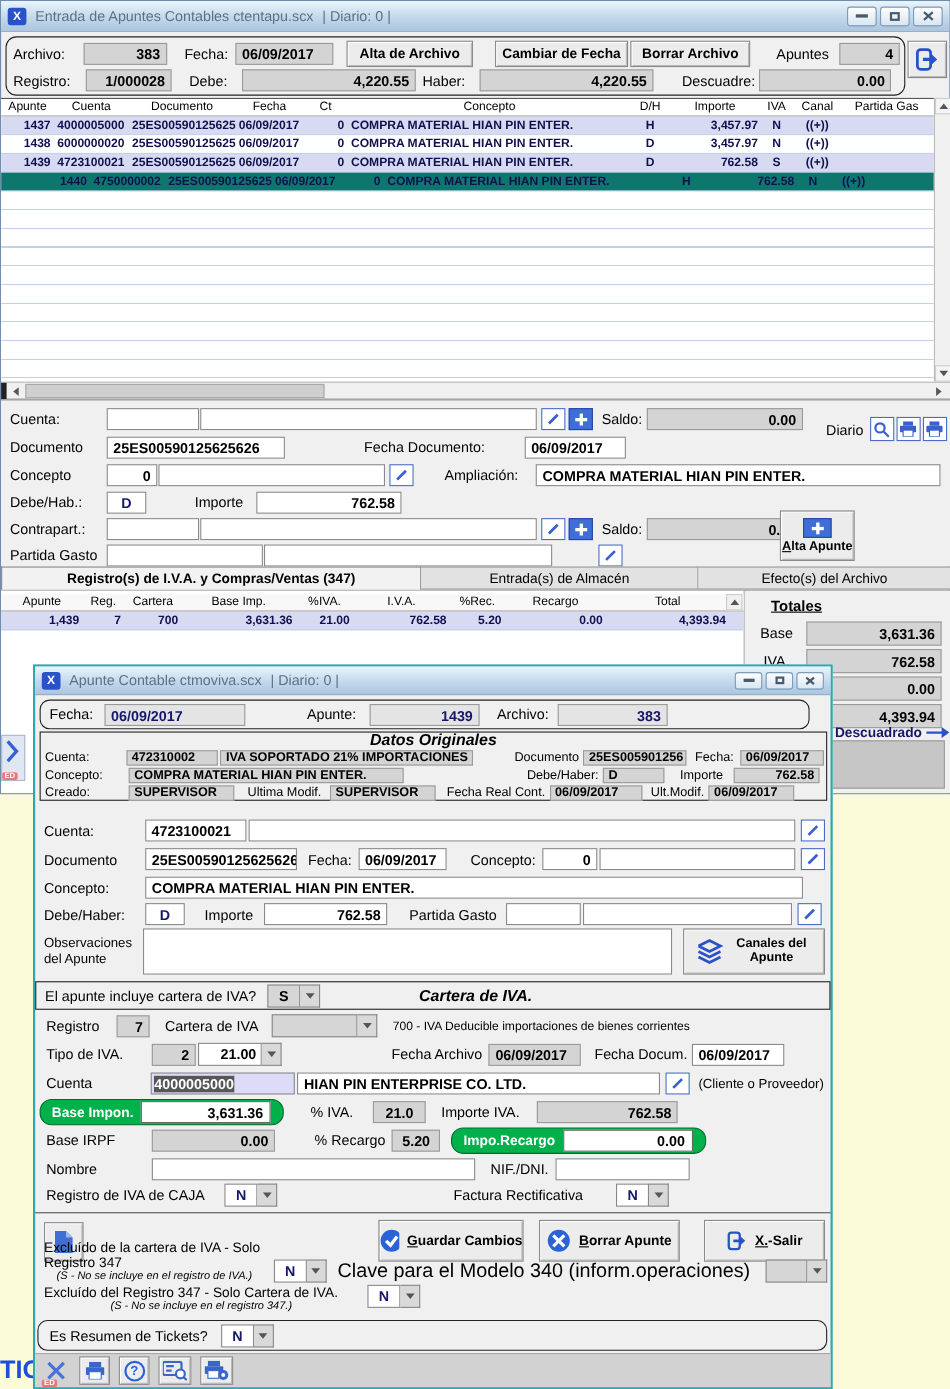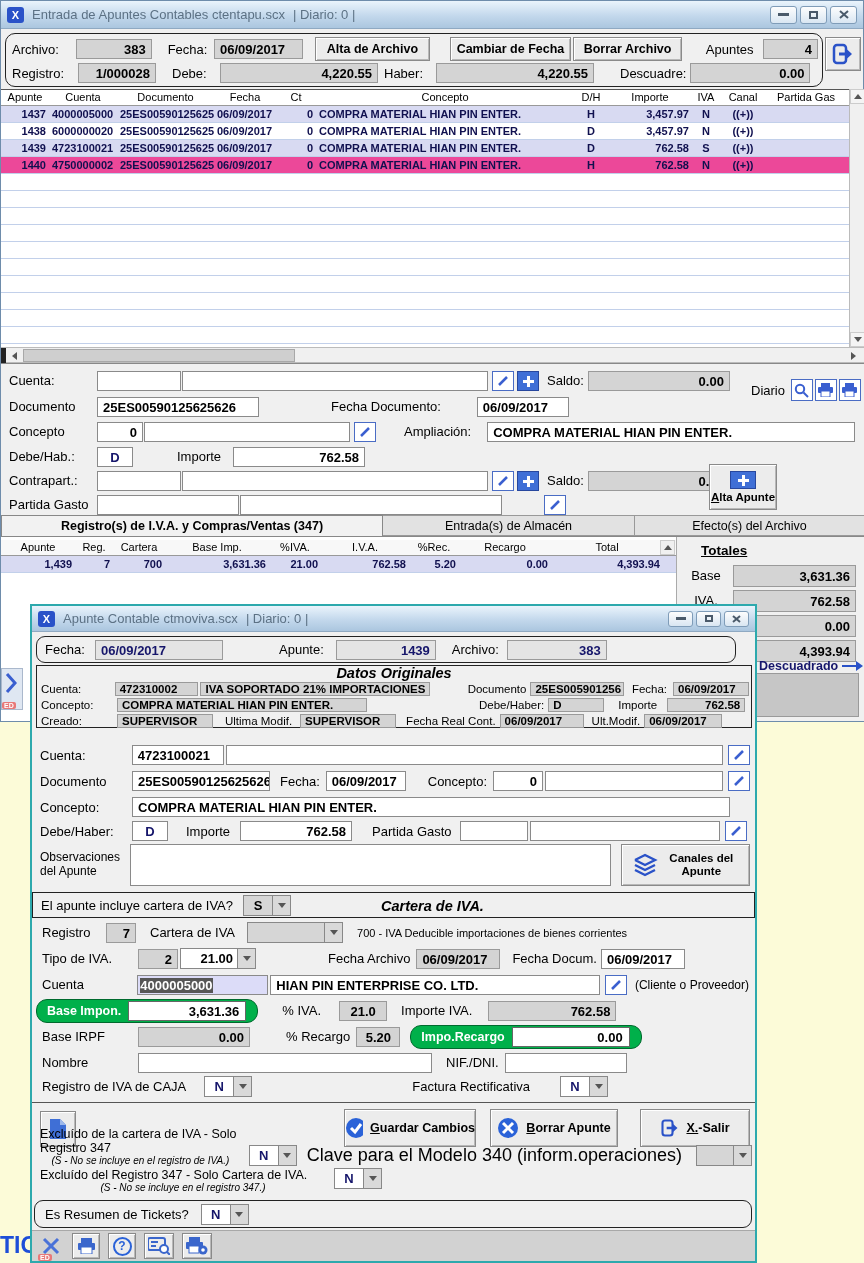--- a/index.html
+++ b/index.html
@@ -144,21 +144,21 @@
           <div class="cell" style="width: 97px; text-align: left; font-weight: bold; color: rgb(16, 16, 79);">25ES00590125625626</div>
           <div class="cell" style="width: 62px; text-align: left; font-weight: bold; color: rgb(16, 16, 79);">06/09/2017</div>
           <div class="cell" style="width: 40px; text-align: right; font-weight: bold; color: rgb(16, 16, 79);">0</div>
           <div class="cell" style="width: 258px; text-align: left; font-weight: bold; color: rgb(16, 16, 79);">COMPRA MATERIAL HIAN PIN ENTER.</div>
           <div class="cell" style="width: 34px; text-align: center; font-weight: bold; color: rgb(16, 16, 79);">D</div>
           <div class="cell" style="width: 84px; text-align: right; font-weight: bold; color: rgb(16, 16, 79);">762.58</div>
           <div class="cell" style="width: 28px; text-align: center; font-weight: bold; color: rgb(16, 16, 79);">S</div>
           <div class="cell" style="width: 46px; text-align: center; font-weight: bold; color: rgb(16, 16, 79);">((+))</div>
           <div class="cell" style="width: 80px; text-align: left; font-weight: bold; color: rgb(16, 16, 79);"></div>
         </div>
-        <div class="trow" style="background: #ec4899;">
+        <div class="trow" style="background: #0f766e; padding-left: 33px;">
           <div class="cell" style="width: 48px; text-align: right; font-weight: bold; color: rgb(16, 16, 79);">1440</div>
           <div class="cell" style="width: 68px; text-align: left; font-weight: bold; color: rgb(16, 16, 79);">4750000002</div>
           <div class="cell" style="width: 97px; text-align: left; font-weight: bold; color: rgb(16, 16, 79);">25ES00590125625626</div>
           <div class="cell" style="width: 62px; text-align: left; font-weight: bold; color: rgb(16, 16, 79);">06/09/2017</div>
           <div class="cell" style="width: 40px; text-align: right; font-weight: bold; color: rgb(16, 16, 79);">0</div>
           <div class="cell" style="width: 258px; text-align: left; font-weight: bold; color: rgb(16, 16, 79);">COMPRA MATERIAL HIAN PIN ENTER.</div>
           <div class="cell" style="width: 34px; text-align: center; font-weight: bold; color: rgb(16, 16, 79);">H</div>
           <div class="cell" style="width: 84px; text-align: right; font-weight: bold; color: rgb(16, 16, 79);">762.58</div>
           <div class="cell" style="width: 28px; text-align: center; font-weight: bold; color: rgb(16, 16, 79);">N</div>
           <div class="cell" style="width: 46px; text-align: center; font-weight: bold; color: rgb(16, 16, 79);">((+))</div>
@@ -516,21 +516,21 @@
   </div>
   <div class="row" style="left:10px;top:342px;height:21px;width:707px">
     <span class="lbl" style="width:96px">Tipo de IVA.</span>
     <span class="chip r" style="width:40px">2</span>
     <span class="dd" style="margin-left:2px">
       <span class="val" style="width:58px;text-align:right;padding-right:4px">21.00</span>
         <span class="arr">
           <span class="tri-d"></span>
         </span>
     </span>
-    <span class="lbl" style="margin-left:72px">Fecha Archivo</span>
+    <span class="lbl" style="margin-left:100px">Fecha Archivo</span>
     <span class="chip" style="margin-left:6px;width:84px">06/09/2017</span>
     <span class="lbl" style="margin-left:12px">Fecha Docum.</span>
     <span class="inp" style="margin-left:4px;width:84px">06/09/2017</span>
   </div>
   <div class="row" style="left:10px;top:368px;height:21px;width:707px">
     <span class="lbl" style="width:96px">Cuenta</span>
     <span class="inp" style="width:132px;background:#dcdcf8;padding:1px 2px"><span style="background:#565656;color:#fff">4000005000</span></span>
     <span class="inp" style="width:332px;margin-left:2px">HIAN PIN ENTERPRISE CO. LTD.</span>
     <span class="icon-btn" style="margin-left:5px">
         <svg width="14" height="14">

